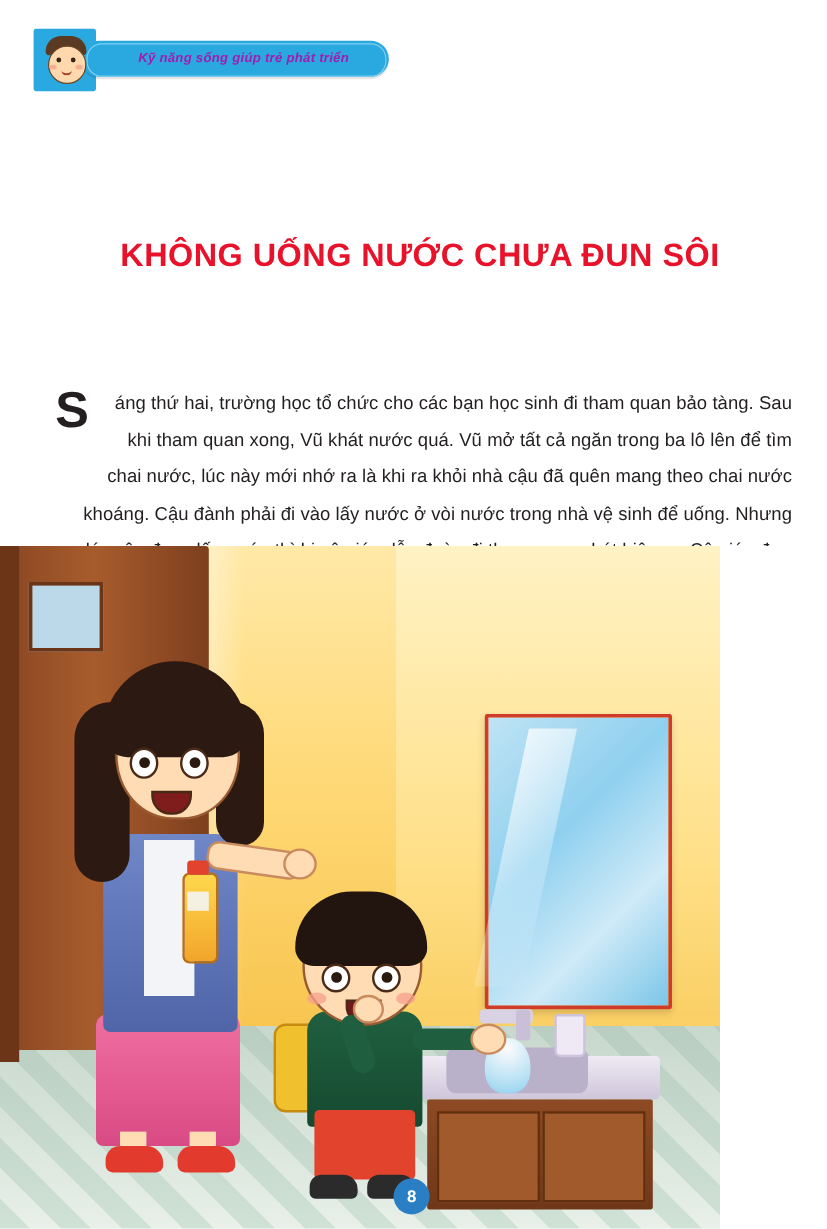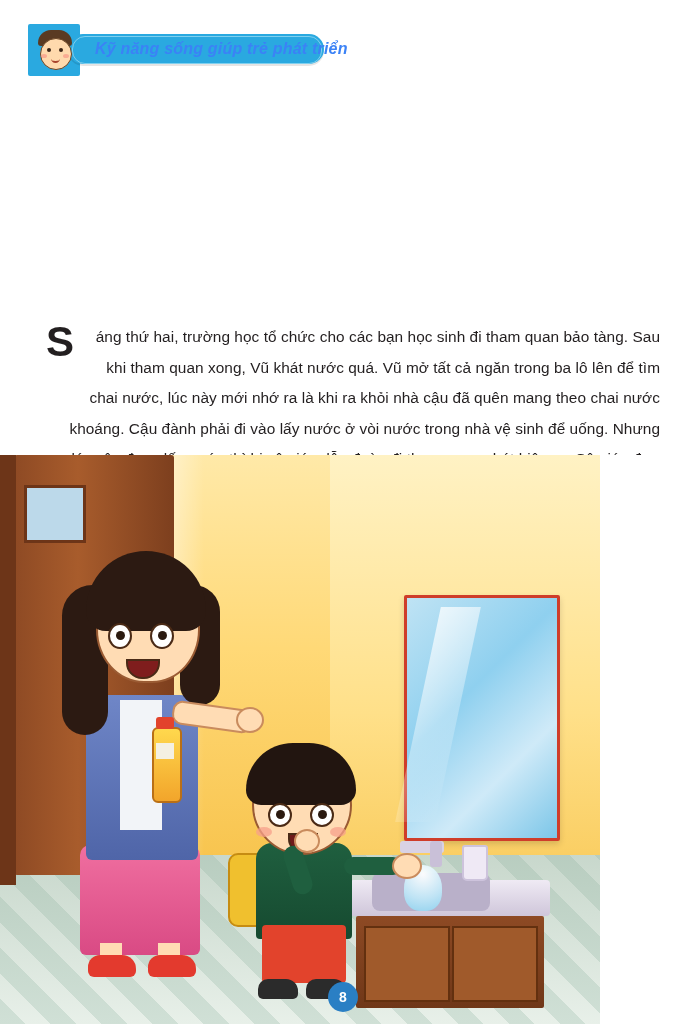--- a/index.html
+++ b/index.html
@@ -50,26 +50,26 @@
     left: 44px;
     top: 12px;
     width: 248px;
     height: 26px;
     border-radius: 13px;
     background: #2aa9e0;
     border: 1px solid #7fd0ef;
   }
   .header-title {
     position: absolute;
-    left: 67px;
+    left: 57px;
     top: 16px;
     width: 236px;
     text-align: center;
-    color: #3b82f6;
-    font-size: 16px;
+    color: #a21caf;
+    font-size: 11px;
     font-weight: bold;
     font-style: italic;
     letter-spacing: 0.2px;
     line-height: 18px;
     white-space: nowrap;
   }
   
   .header-face {
     position: absolute;
     left: 8px;
@@ -585,20 +585,21 @@
       <div class="face-skin"></div>
       <div class="face-cheek l"></div>
       <div class="face-cheek r"></div>
       <div class="face-eye l"></div>
       <div class="face-eye r"></div>
       <div class="face-mouth"></div>
     </div>
     <div class="header-title">Kỹ năng sống giúp trẻ phát triển</div>
   </div>
 
+  <div class="page-title">KHÔNG UỐNG NƯỚC CHƯA ĐUN SÔI</div>
 
   <div class="body-text">
     <p>
       <span class="dropcap">S</span><span>áng thứ hai, trường học tổ chức cho các bạn học sinh đi tham quan bảo tàng. Sau khi tham quan xong, Vũ khát nước quá. Vũ mở tất cả ngăn trong ba lô lên để tìm chai nước, lúc này mới nhớ ra là khi ra khỏi nhà cậu đã quên mang theo chai nước khoáng. Cậu đành phải đi vào lấy nước ở vòi nước trong nhà vệ sinh để uống. Nhưng lúc cậu đang lấy nước thì bị cô giáo dẫn đoàn đi tham quan phát hiện ra. Cô giáo đưa cho cậu một chai nước khoáng, rồi nói: “Vũ, nước chưa đun sôi không được uống trực tiếp, vì trong nước có vi khuẩn đó”.</span>
     </p>
   </div>
 
   <div class="illustration">
     <div class="ill-wall"></div>
     <div class="ill-wall-right"></div>

